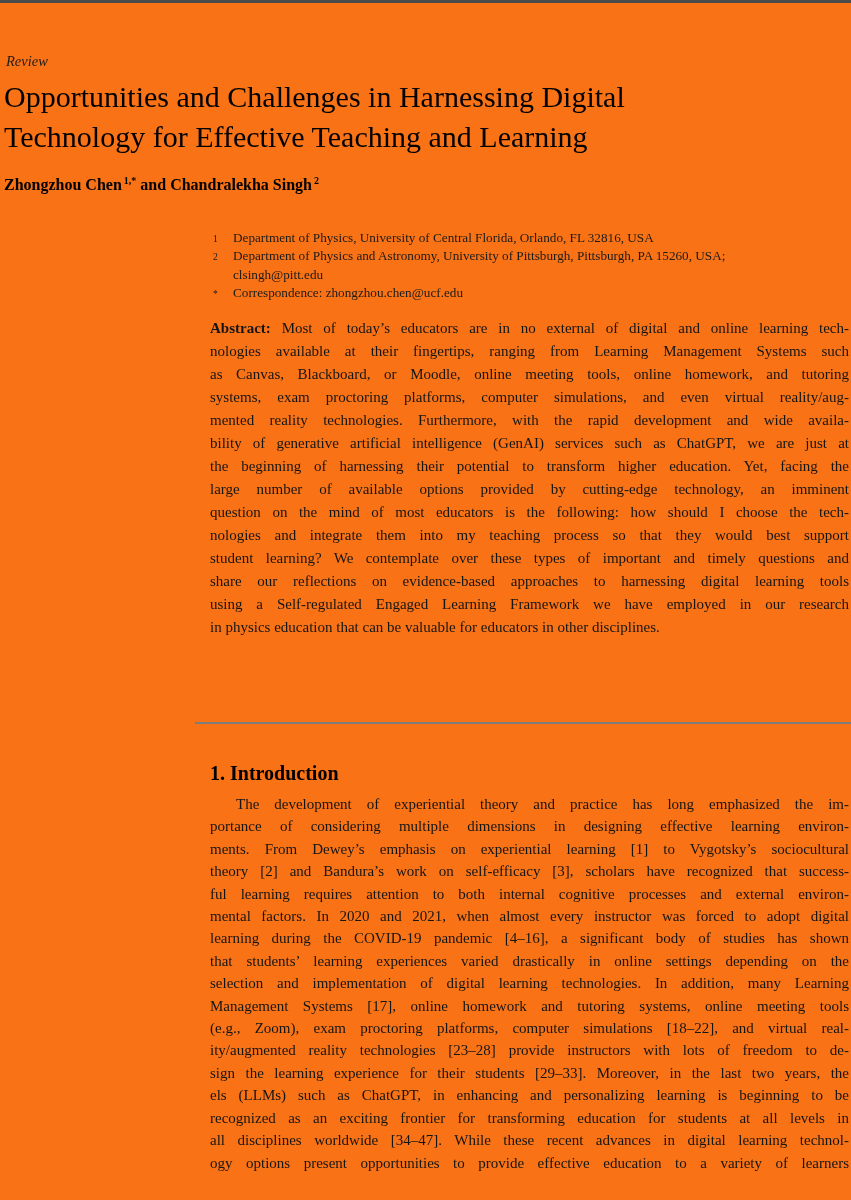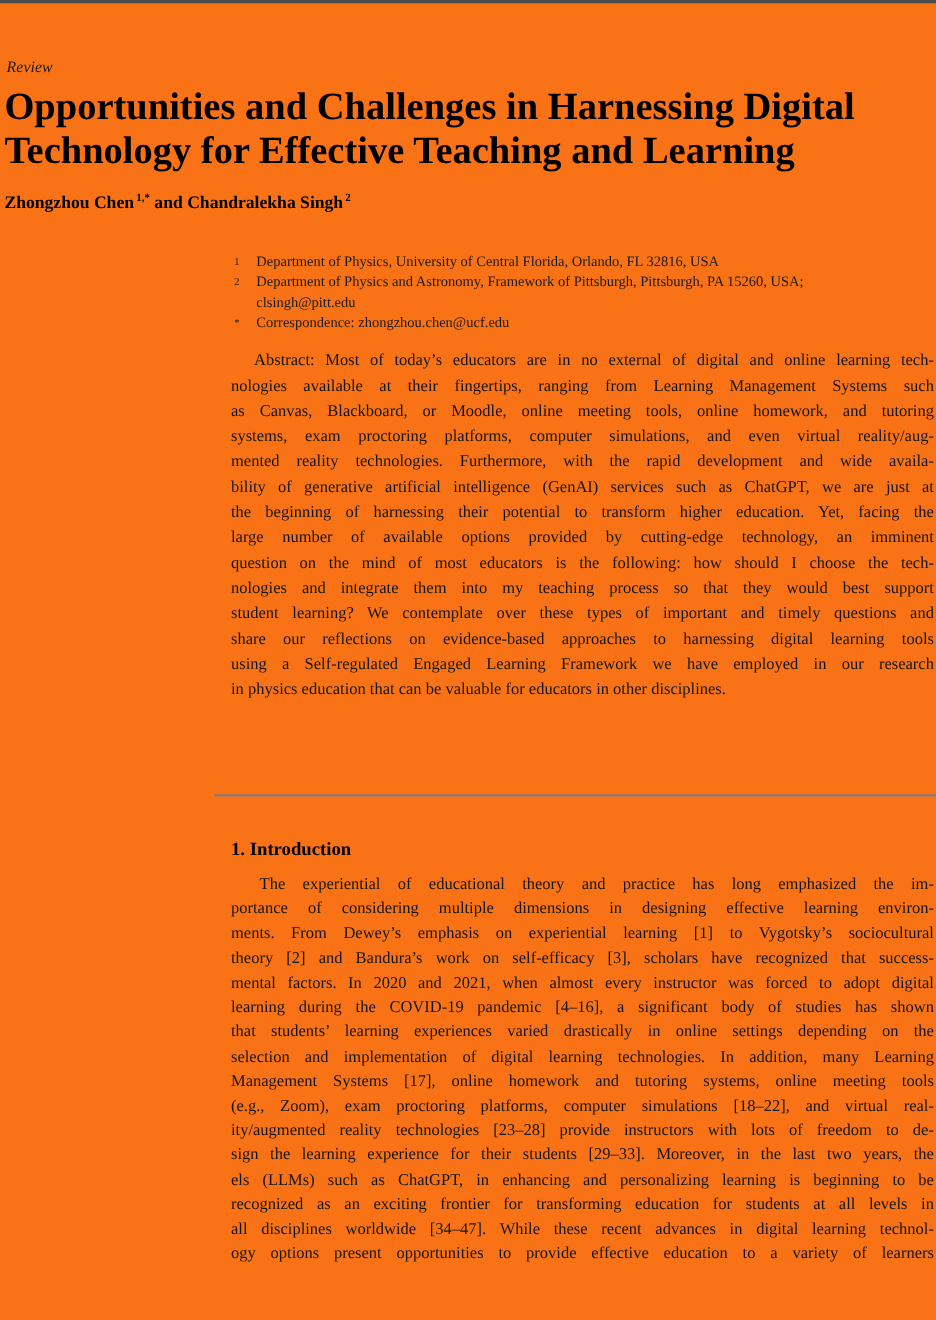--- a/index.html
+++ b/index.html
@@ -14,22 +14,22 @@
 
   .top-bar { position: absolute; top: 0; left: 0; width: 851px; height: 3px; background: #4b4b4b; }
 
   .review {
     position: absolute; left: 6px; top: 53px;
     font-style: italic; font-size: 14.5px; color: #1c1c1c;
   }
 
   .title {
     position: absolute; left: 4px; top: 77px; margin: 0;
-    width: 810px; font-size: 35px; line-height: 40px;
-    font-weight: bold; color: #000;
+    width: 810px; font-size: 30px; line-height: 40px;
+    font-weight: normal; color: #000;
   }
   .title .tl { display: block; }
 
   .authors {
     position: absolute; left: 4px; top: 175px;
     font-size: 16px; font-weight: bold; color: #000;
   }
   .authors sup { font-size: 10px; font-weight: bold; margin-left: 2px; }
 
   .affiliations {
@@ -46,30 +46,30 @@
   .abstract {
     position: absolute; left: 210px; top: 317px; width: 639px;
     font-size: 15px; line-height: 23px; color: #151515;
   }
   .keywords {
     position: absolute; left: 210px; top: 654px; width: 639px;
     font-size: 15px; line-height: 23px; color: #151515;
   }
   .line { text-align: left; }
   .j { text-align: justify; text-align-last: justify; }
-  .lbl { font-weight: normal; margin-left: 21px; }
+  .lbl { font-weight: bold; }
 
   .rule {
     position: absolute; left: 195px; top: 722px;
     width: 656px; height: 2px; background: #7d7d7d;
   }
 
   .intro-heading {
     position: absolute; left: 210px; top: 762px; margin: 0;
-    font-size: 17px; font-weight: bold; color: #000;
+    font-size: 20px; font-weight: bold; color: #000;
   }
 
   .intro {
     position: absolute; left: 210px; top: 793px; width: 639px;
     font-size: 15px; line-height: 22.4px; color: #151515;
   }
   .indent { padding-left: 26px; }
 </style>
 </head>
 <body>
@@ -90,21 +90,21 @@
   <div class="affiliations">
     <div class="aff-row">
       <span class="aff-marker">1</span>
       <div class="aff-text">
           <div class="line">Department of Physics, University of Central Florida, Orlando, FL 32816, USA</div>
         </div>
     </div>
     <div class="aff-row">
       <span class="aff-marker">2</span>
       <div class="aff-text">
-          <div class="line">Department of Physics and Astronomy, Framework of Pittsburgh, Pittsburgh, PA 15260, USA;</div>
+          <div class="line">Department of Physics and Astronomy, University of Pittsburgh, Pittsburgh, PA 15260, USA;</div>
           <div class="line">clsingh@pitt.edu</div>
         </div>
     </div>
     <div class="aff-row">
       <span class="aff-marker">*</span>
       <div class="aff-text">
           <div class="line">Correspondence: zhongzhou.chen@ucf.edu</div>
         </div>
     </div>
   </div>
@@ -127,25 +127,26 @@
       </div>
     <div class="line">in physics education that can be valuable for educators in other disciplines.</div>
   </div>
 
 
   <div class="rule"></div>
 
   <h2 class="intro-heading">1. Introduction</h2>
 
   <div class="intro">
-    <div class="line j indent">The experiential of educational theory and practice has long emphasized the im-</div>
+    <div class="line j indent">The development of experiential theory and practice has long emphasized the im-</div>
     <div>
         <div class="line j">portance of considering multiple dimensions in designing effective learning environ-</div>
         <div class="line j">ments. From Dewey’s emphasis on experiential learning [1] to Vygotsky’s sociocultural</div>
         <div class="line j">theory [2] and Bandura’s work on self-efficacy [3], scholars have recognized that success-</div>
+        <div class="line j">ful learning requires attention to both internal cognitive processes and external environ-</div>
         <div class="line j">mental factors. In 2020 and 2021, when almost every instructor was forced to adopt digital</div>
         <div class="line j">learning during the COVID-19 pandemic [4–16], a significant body of studies has shown</div>
         <div class="line j">that students’ learning experiences varied drastically in online settings depending on the</div>
         <div class="line j">selection and implementation of digital learning technologies. In addition, many Learning</div>
         <div class="line j">Management Systems [17], online homework and tutoring systems, online meeting tools</div>
         <div class="line j">(e.g., Zoom), exam proctoring platforms, computer simulations [18–22], and virtual real-</div>
         <div class="line j">ity/augmented reality technologies [23–28] provide instructors with lots of freedom to de-</div>
         <div class="line j">sign the learning experience for their students [29–33]. Moreover, in the last two years, the</div>
         <div class="line j">els (LLMs) such as ChatGPT, in enhancing and personalizing learning is beginning to be</div>
         <div class="line j">recognized as an exciting frontier for transforming education for students at all levels in</div>

